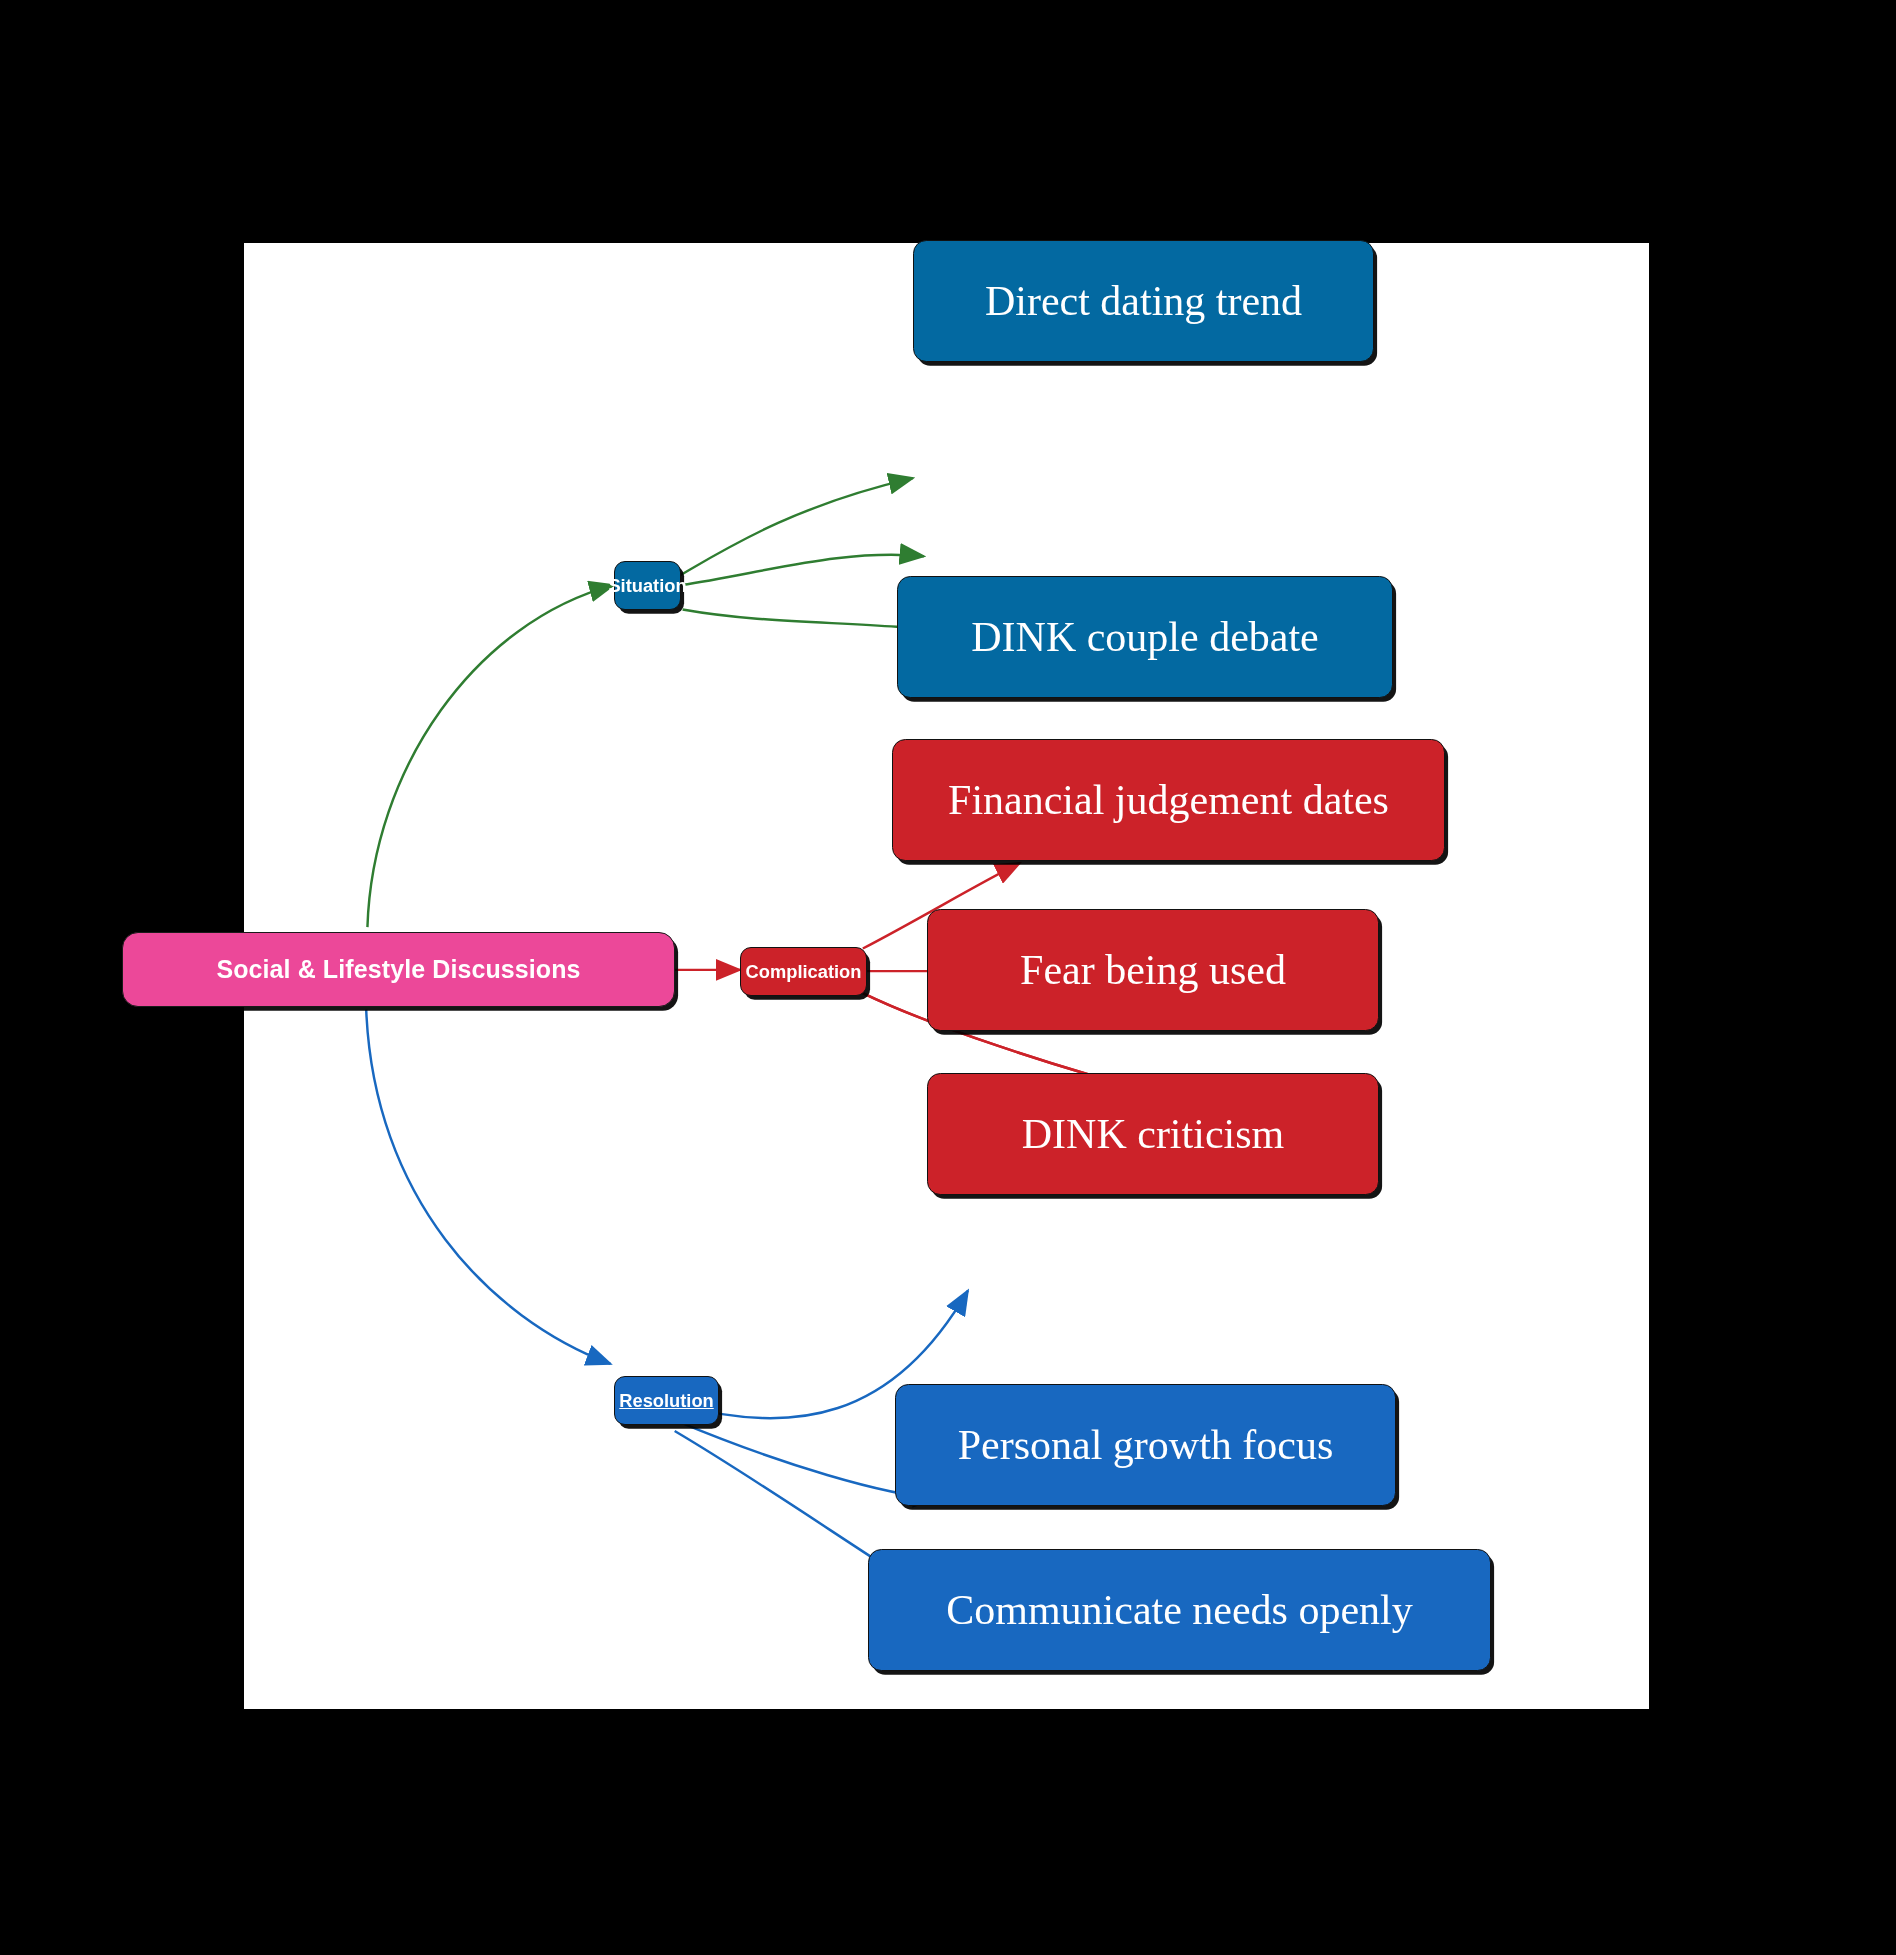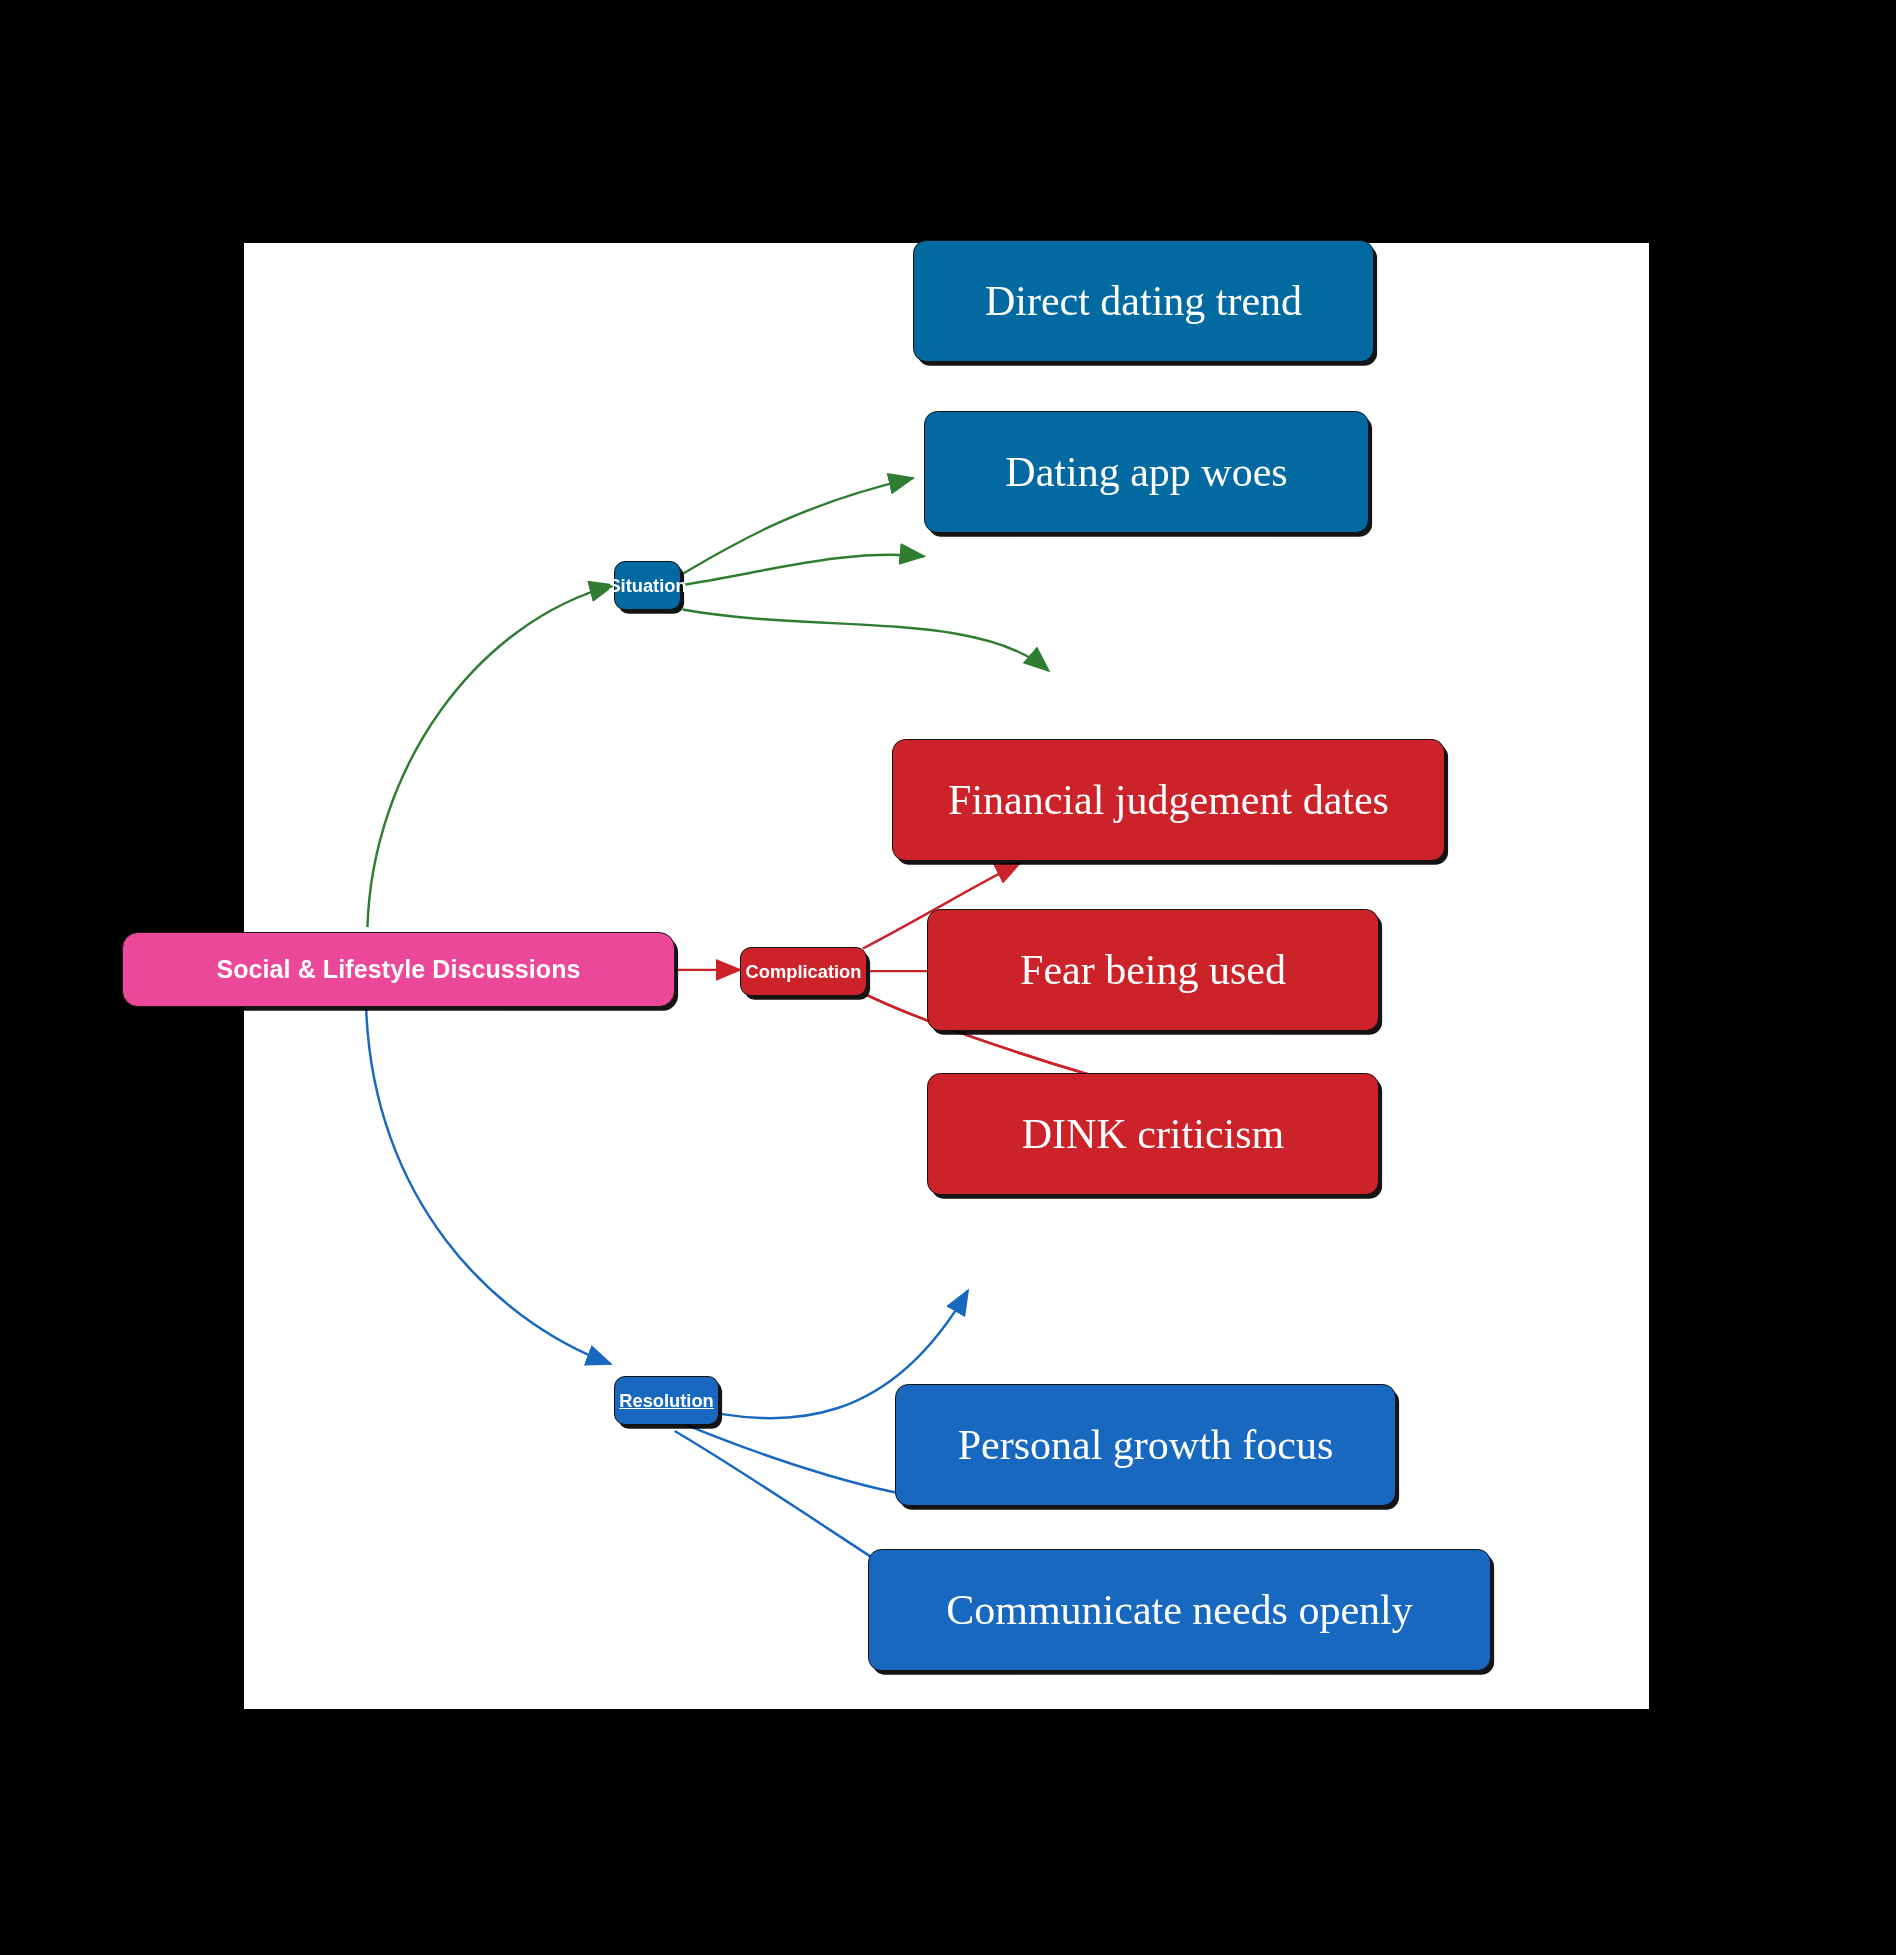--- a/index.html
+++ b/index.html
@@ -137,24 +137,24 @@
   </div>
 
   <div class="node branch fill-blue" style="left:370px; top:1133px; width:105px; height:49px;text-decoration:underline;">
     <span class="label">Resolution</span>
   </div>
 
   <div class="node leaf fill-green" style="left:669px; top:-3.1px; width:461px; height:122px;">
     <span class="label">Direct dating trend</span>
   </div>
 
-  <div class="node leaf fill-green" style="left:680px; top:168px; width:445px; height:122px;">
-    <span class="label">Dating app woes</span>
+
+  <div class="node leaf fill-green" style="left:653px; top:333px; width:496px; height:122px;">
+    <span class="label">DINK couple debate</span>
   </div>
-
 
   <div class="node leaf fill-red" style="left:648px; top:496px; width:553px; height:122px;">
     <span class="label">Financial judgement dates</span>
   </div>
 
   <div class="node leaf fill-red" style="left:683px; top:666px; width:452px; height:122px;">
     <span class="label">Fear being used</span>
   </div>
 
   <div class="node leaf fill-red" style="left:683px; top:830px; width:452px; height:122px;justify-content:center;">

